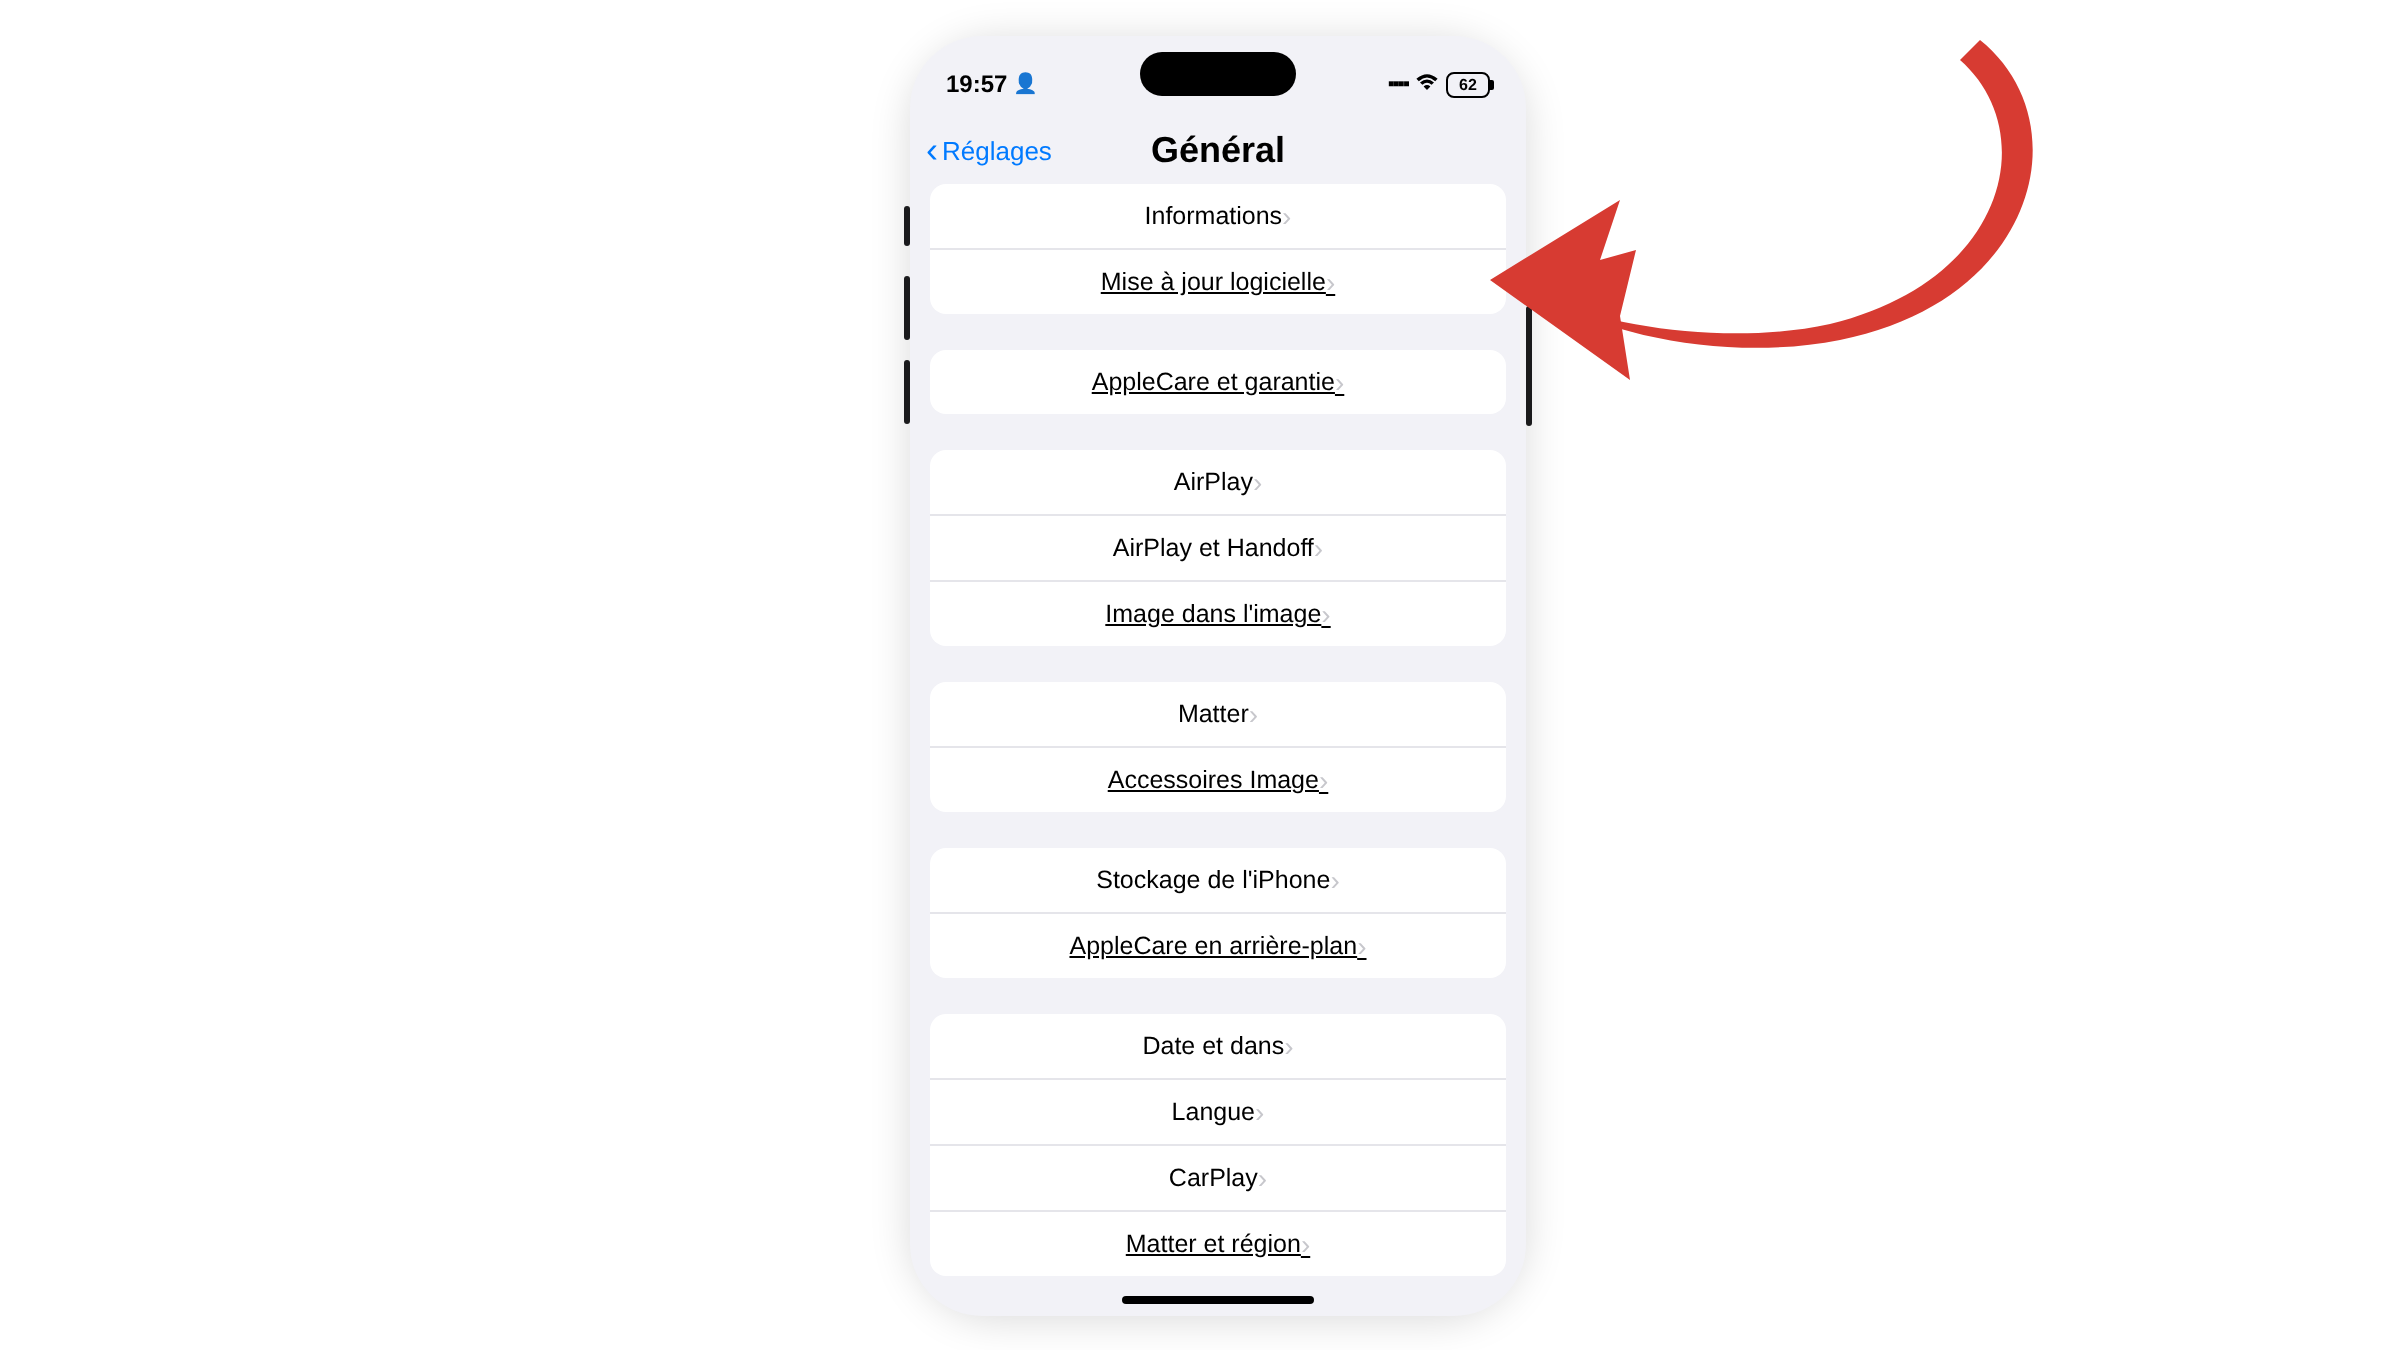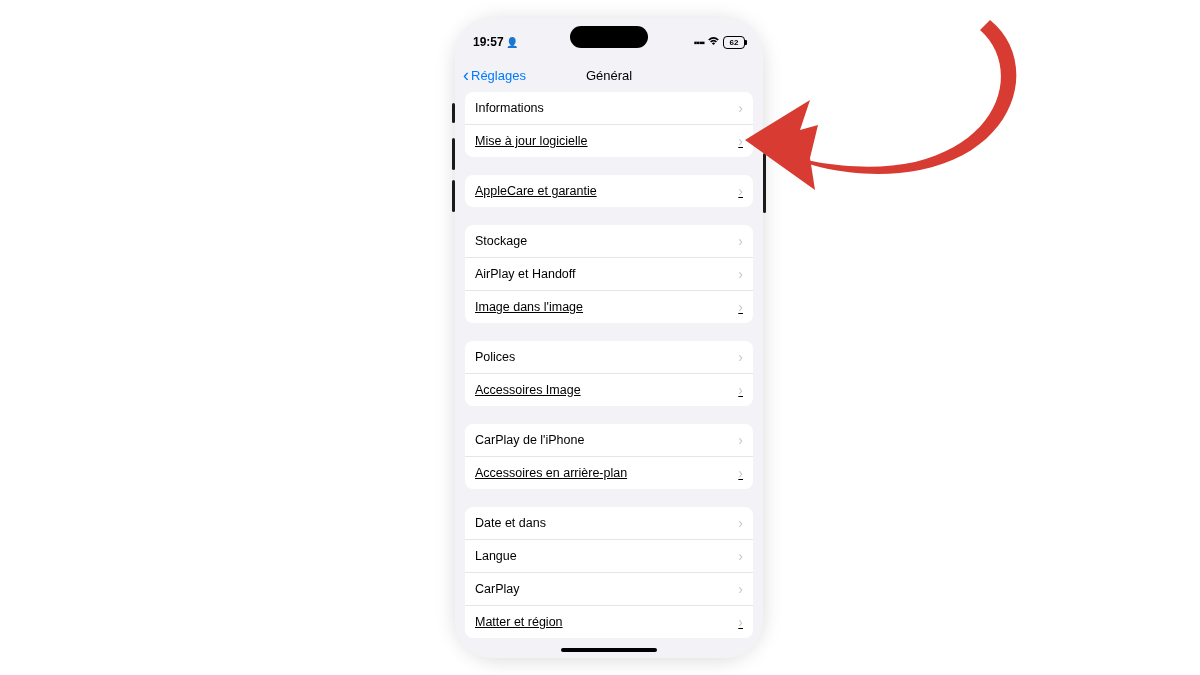--- a/index.html
+++ b/index.html
@@ -94,37 +94,37 @@
       align-items: center;
       color: #007aff;
       font-size: 13px;
       gap: 2px;
     }
     .back-chevron { font-size: 18px; font-weight: 300; line-height: 1; }
     .nav-title {
       position: absolute;
       left: 50%;
       transform: translateX(-50%);
-      font-size: 13px;
-      font-weight: 400;
+      font-size: 18px;
+      font-weight: 700;
       color: #000;
     }
     .content {
       padding: 0 10px 10px;
       height: calc(100% - 74px);
       overflow: hidden;
     }
     .group {
       background: #fff;
       border-radius: 8px;
       margin-bottom: 18px;
     }
     .row {
       display: flex;
-      justify-content: space-between;
+      justify-content: center;
       align-items: center;
       padding: 8px 10px;
       font-size: 12.5px;
       color: #000;
       border-bottom: 0.5px solid #e5e5ea;
       min-height: 30px;
     }
     .row:last-child { border-bottom: none; text-decoration: underline; }
     .chevron {
       color: #c7c7cc;
@@ -198,49 +198,49 @@
           </div>
         </div>
         <div class="group">
           <div class="row">
             <span>AppleCare et garantie</span>
             <span class="chevron">›</span>
           </div>
         </div>
         <div class="group">
           <div class="row">
-            <span>Stockage</span>
+            <span>AirPlay</span>
             <span class="chevron">›</span>
           </div>
           <div class="row">
             <span>AirPlay et Handoff</span>
             <span class="chevron">›</span>
           </div>
           <div class="row">
             <span>Image dans l'image</span>
             <span class="chevron">›</span>
           </div>
         </div>
         <div class="group">
           <div class="row">
-            <span>Polices</span>
+            <span>Matter</span>
             <span class="chevron">›</span>
           </div>
           <div class="row">
             <span>Accessoires Image</span>
             <span class="chevron">›</span>
           </div>
         </div>
         <div class="group">
           <div class="row">
-            <span>CarPlay de l'iPhone</span>
-            <span class="chevron">›</span>
-          </div>
-          <div class="row">
-            <span>Accessoires en arrière-plan</span>
+            <span>Stockage de l'iPhone</span>
+            <span class="chevron">›</span>
+          </div>
+          <div class="row">
+            <span>AppleCare en arrière-plan</span>
             <span class="chevron">›</span>
           </div>
         </div>
         <div class="group">
           <div class="row">
             <span>Date et dans</span>
             <span class="chevron">›</span>
           </div>
           <div class="row">
             <span>Langue</span>

